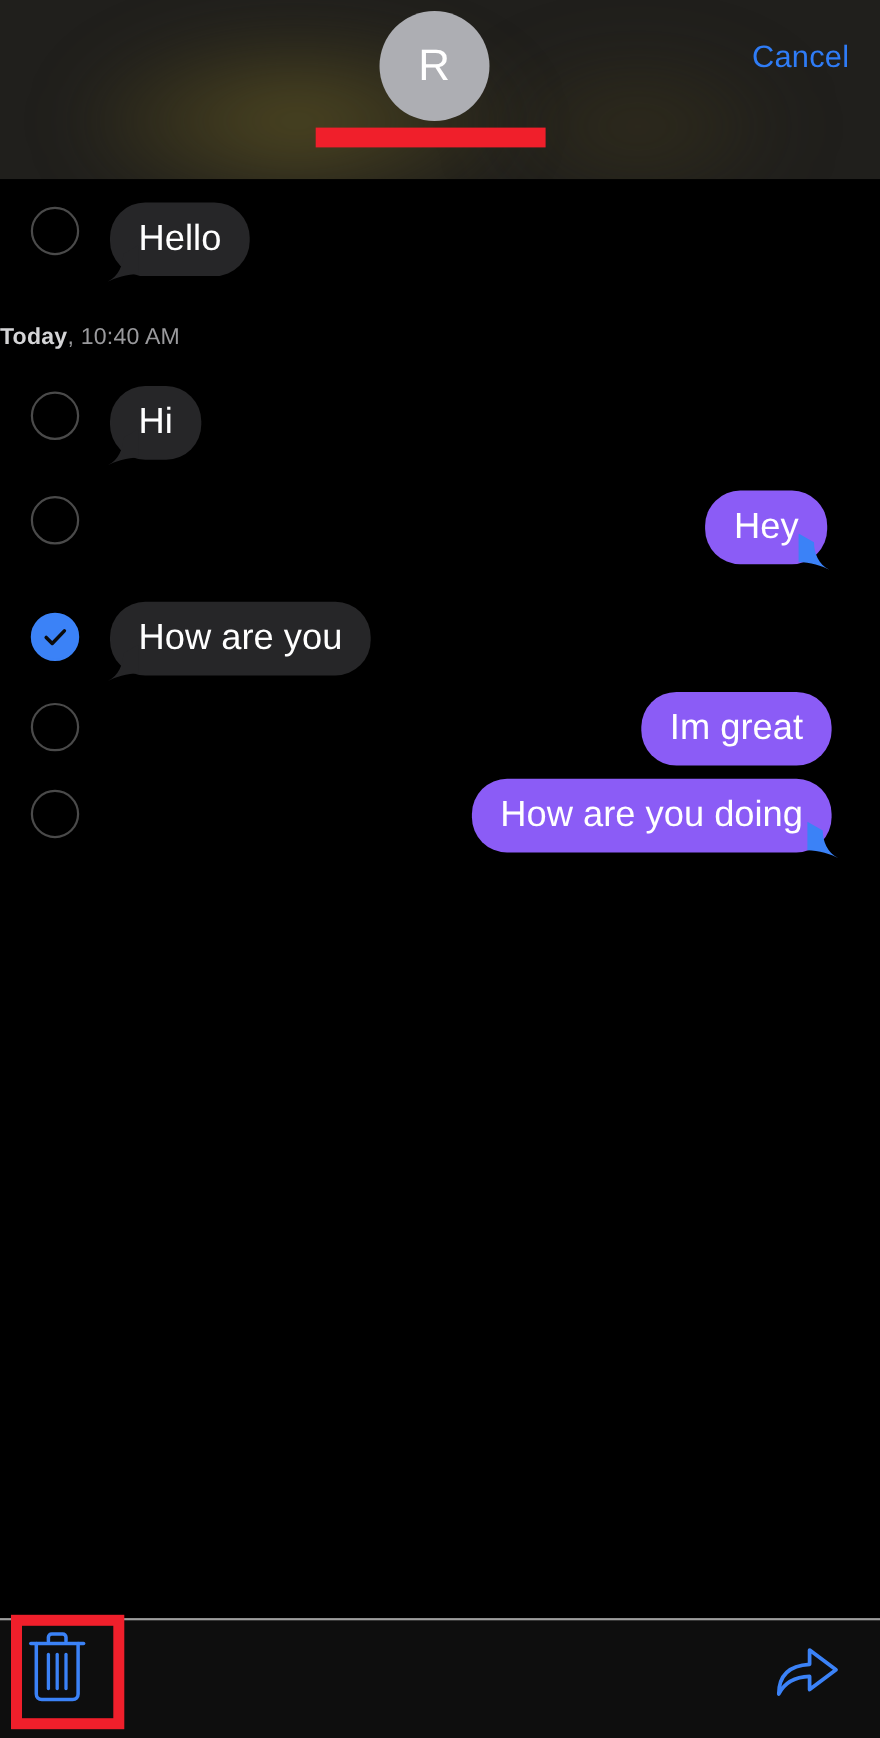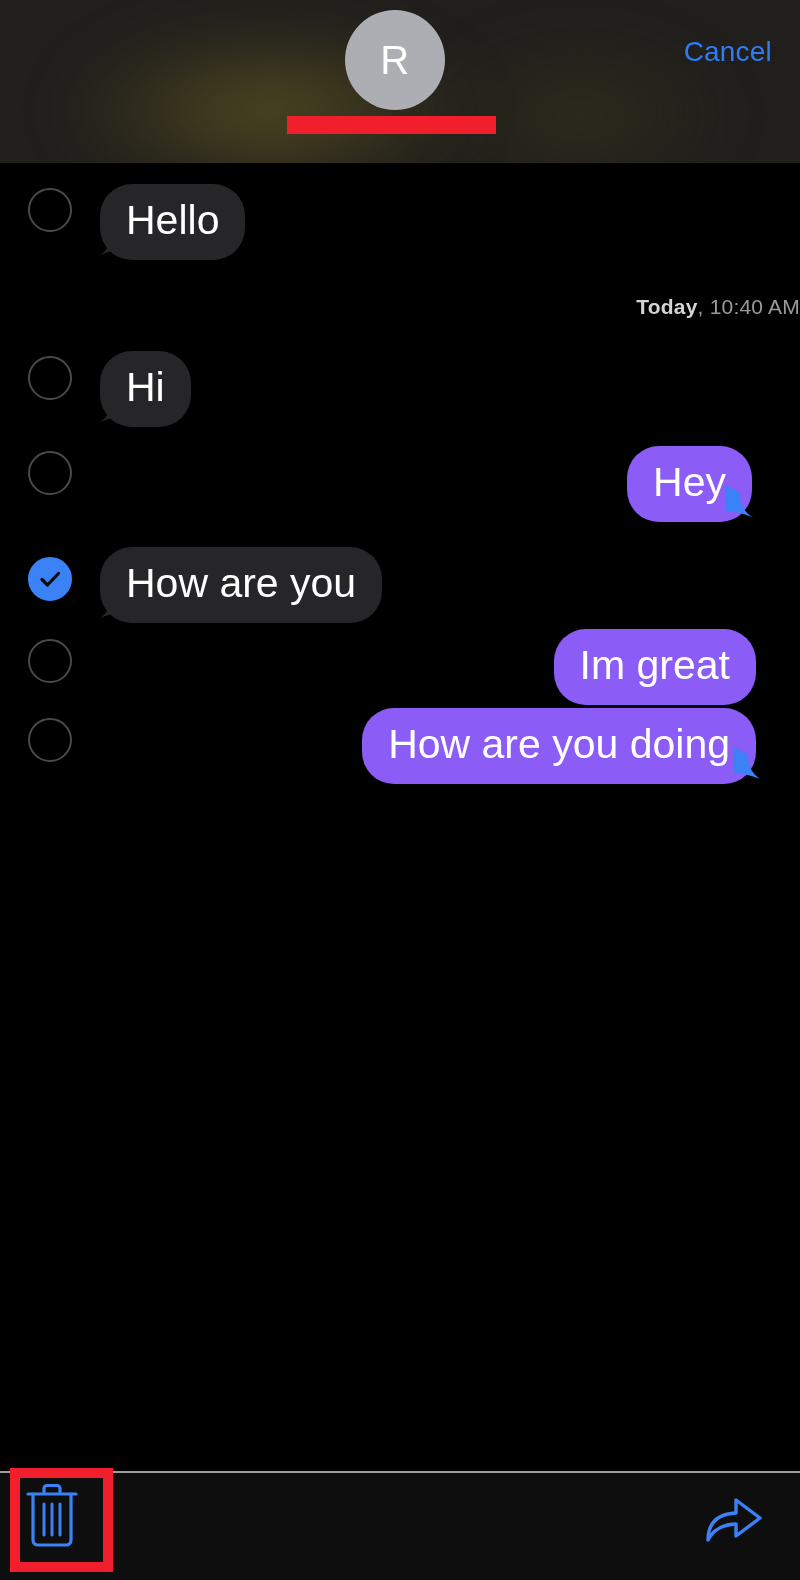--- a/index.html
+++ b/index.html
@@ -139,21 +139,21 @@
   .sel-circle.checked .check-mark {
     display: block;
   }
 
   
   .bubble {
     position: absolute;
     display: inline-block;
     padding: 14px 26px 16px 26px;
     border-radius: 32px;
-    font-size: 41px;
+    font-size: 33px;
     line-height: 1.12;
     color: #ffffff;
     white-space: nowrap;
   }
   .bubble.incoming {
     background: #262628;
   }
   .bubble.outgoing {
     background: #8b5cf6;
   }
@@ -161,21 +161,21 @@
   
   .tail {
     position: absolute;
     width: 34px; height: 34px;
     pointer-events: none;
   }
 
   .date-sep {
     position: absolute;
     width: 800px;
-    text-align: right;
+    text-align: left;
     font-size: 21px;
     color: #9a9a9d;
     letter-spacing: 0.2px;
   }
   .date-sep b { color: #d4d4d6; font-weight: 700; }
 
   
   .toolbar {
     position: absolute;
     left: 0; top: 1471px;

